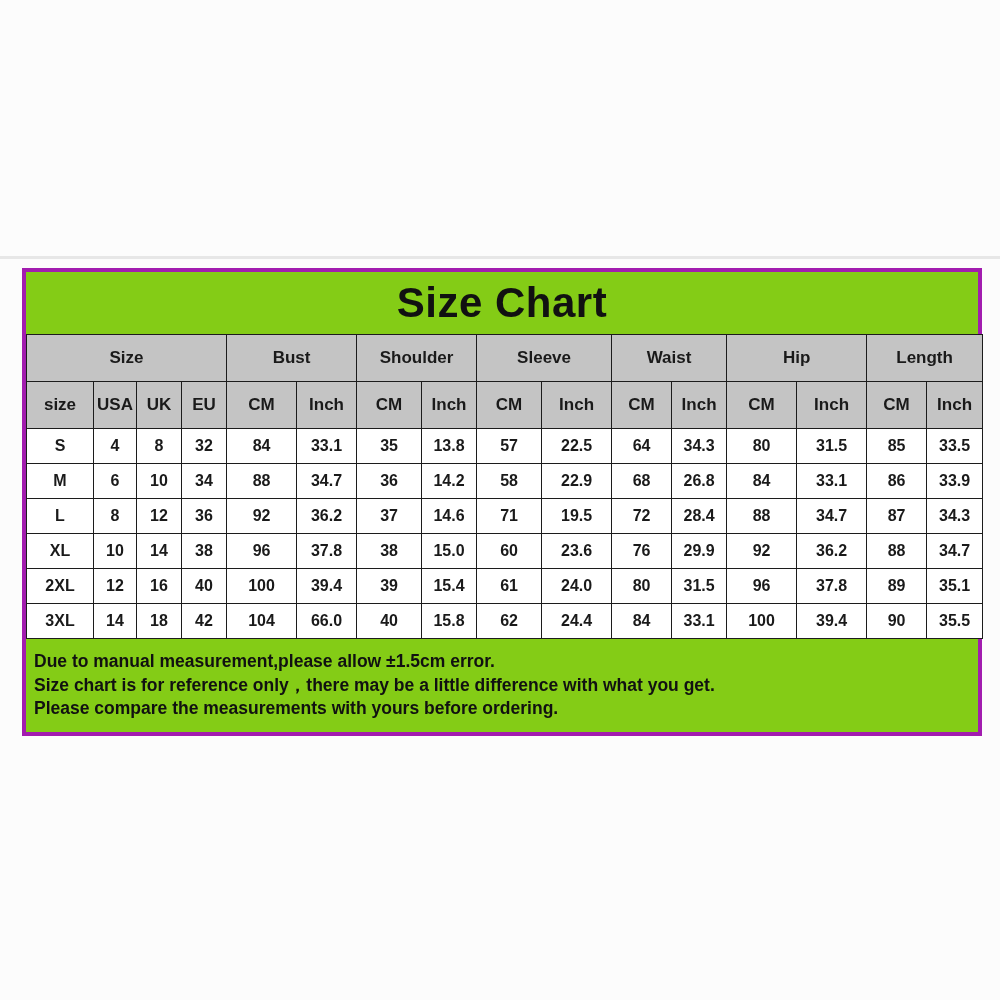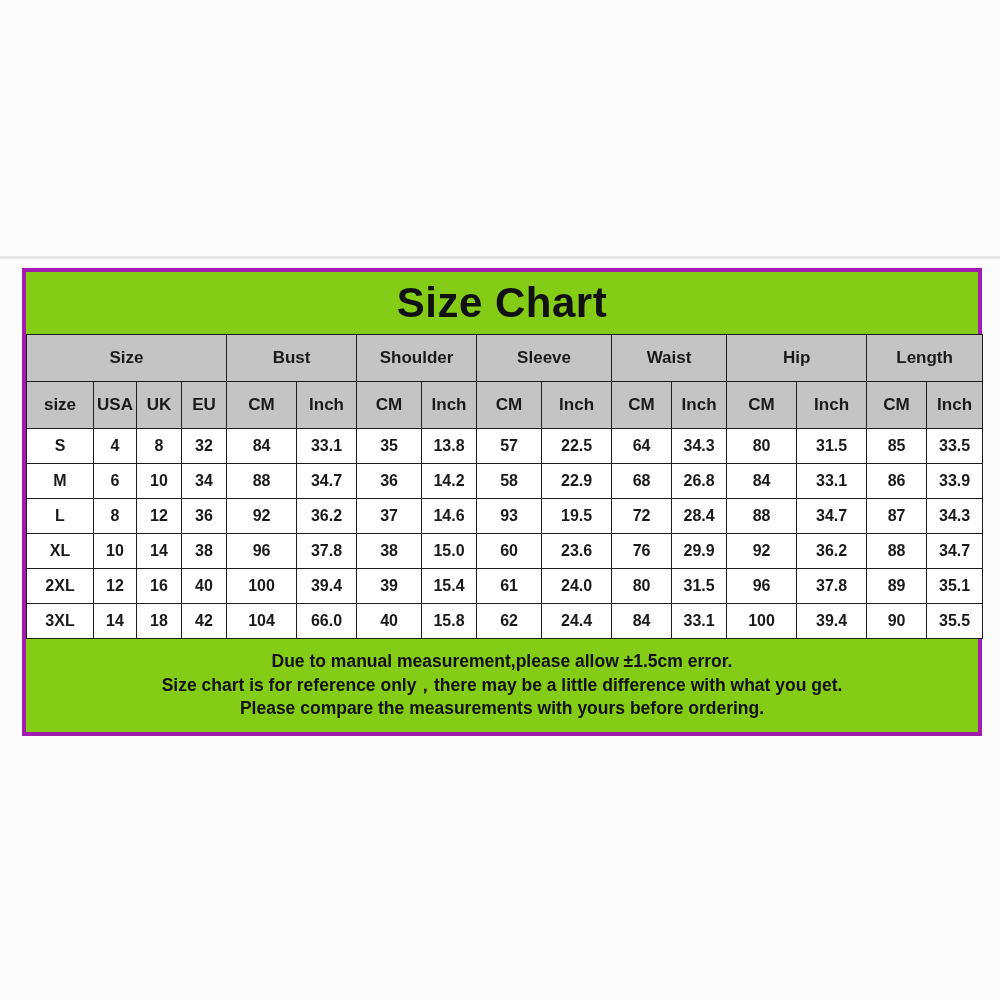--- a/index.html
+++ b/index.html
@@ -67,21 +67,20 @@
     background: var(--row-bg, #ffffff);
     font-size: 16px;
     height: 34px;
     color: var(--text-color, #1a1a1a);
   }
   .notes {
     padding: 11px 8px 0 8px;
     font-size: 17.5px;
     font-weight: 700;
     color: #111111;
-    text-align: center;
   }
   .note {
     line-height: 23.5px;
   }
 </style>
 </head>
 <body>
 
 <div class="canvas">
   <div class="artifact-line"></div>
@@ -174,21 +173,21 @@
           </tr>
           <tr>
             <td>L</td>
             <td>8</td>
             <td>12</td>
             <td>36</td>
             <td>92</td>
             <td>36.2</td>
             <td>37</td>
             <td>14.6</td>
-            <td>93</td>
+            <td>71</td>
             <td>19.5</td>
             <td>72</td>
             <td>28.4</td>
             <td>88</td>
             <td>34.7</td>
             <td>87</td>
             <td>34.3</td>
           </tr>
           <tr>
             <td>XL</td>

